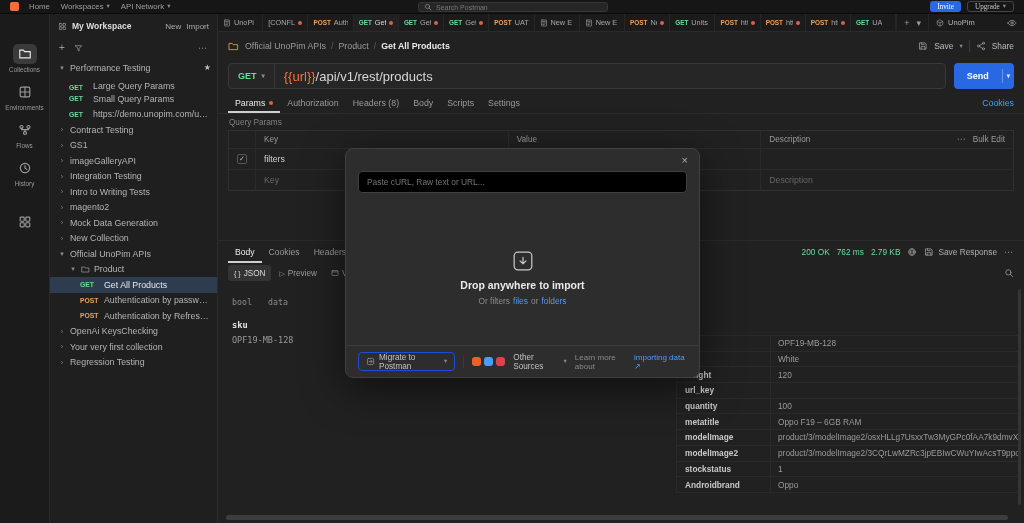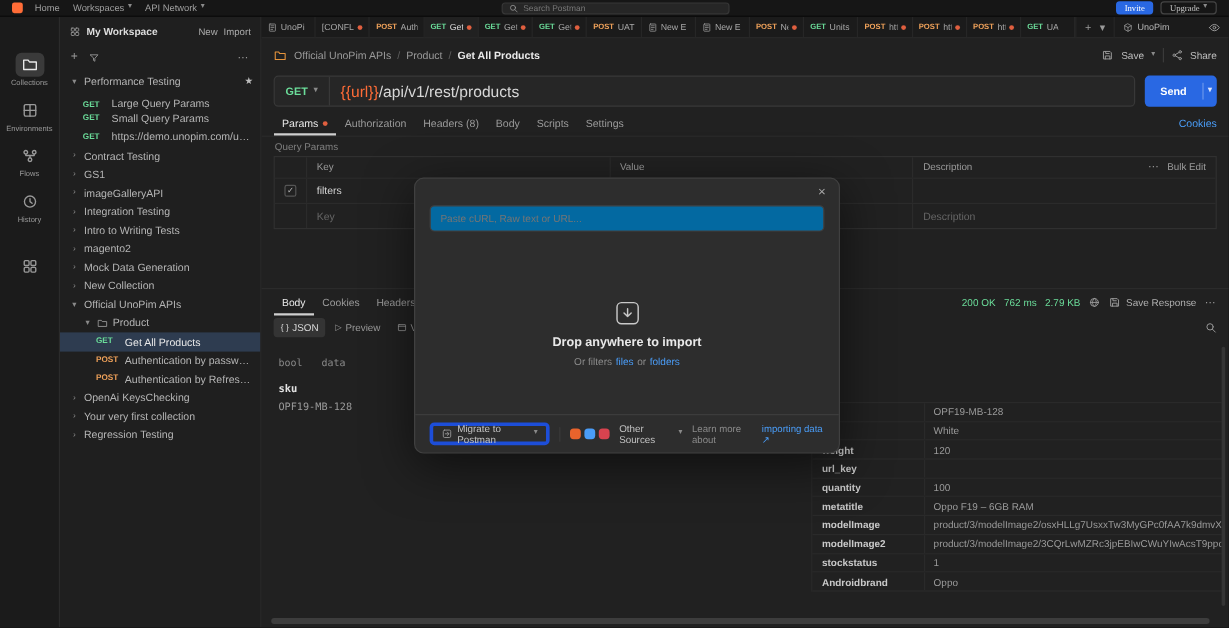--- a/index.html
+++ b/index.html
@@ -125,27 +125,27 @@
   .drow{display:grid;grid-template-columns:94px 1fr;height:15.7px;border-bottom:1px solid #2a2a2a;align-items:stretch;font-size:8.3px}
   .dkey{padding:0 8px;color:#c9c9c9;font-weight:bold;border-right:1px solid #2a2a2a;display:flex;align-items:center;overflow:hidden;white-space:nowrap}
   .dval{padding:0 7px;color:#9a9a9a;display:flex;align-items:center;overflow:hidden;white-space:nowrap}
   .vscroll{position:absolute;right:3px;top:6px;bottom:8px;width:3px;background:#353535;border-radius:2px;cursor:pointer}
   .hscroll{position:absolute;left:8px;right:8px;bottom:3px;height:5px;cursor:pointer}
   .hthumb{height:5px;border-radius:3px;background:#3d3d3d;width:99%}
 
   
   .modal{position:absolute;left:345px;top:148px;width:355px;height:230px;background:#2d2d2d;border:1px solid #404040;border-radius:8px;box-shadow:0 10px 40px rgba(0,0,0,.55);z-index:20;display:flex;flex-direction:column}
   .modal-close{position:absolute;top:6px;right:11px;color:#ababab;font-size:11px;line-height:1;cursor:pointer}
-  .modal-input{margin:22px 12px 0;height:22px;background:#0369a1;border:1px solid #404040;border-radius:4px;padding:0 8px;font-size:8.4px;color:#c5c5c5;font-family:inherit;outline:none}
+  .modal-input{margin:22px 12px 0;height:22px;background:#000000;border:1px solid #404040;border-radius:4px;padding:0 8px;font-size:8.4px;color:#c5c5c5;font-family:inherit;outline:none}
   .modal-input::placeholder{color:#757575}
   .dropzone{flex:1;display:flex;flex-direction:column;align-items:center;justify-content:center;gap:5px;padding-top:16px;cursor:pointer}
   .drop-title{font-size:10.5px;font-weight:bold;color:#e9e9e9}
   .drop-sub{font-size:8.4px;color:#8a8a8a;display:flex;gap:3px}
   .modal-footer{height:32px;border-top:1px solid #3c3c3c;display:flex;align-items:center;gap:8px;padding:0 12px;font-size:8.2px;color:#c2c2c2;flex:0 0 auto}
-  .migrate-btn{height:19px;border:3px solid #1d4ed8;border-radius:4px;display:flex;align-items:center;gap:4px;padding:0 7px;cursor:pointer}
+  .migrate-btn{height:19px;border:1px solid #1d4ed8;border-radius:4px;display:flex;align-items:center;gap:4px;padding:0 7px;cursor:pointer}
   .src-icons{display:flex;gap:3px;align-items:center}
   .srcdot{width:9px;height:9px;border-radius:3px;display:inline-block;cursor:pointer}
   .other-sources{display:flex;gap:4px;align-items:center;cursor:pointer}
   .learn{margin-left:auto;color:#8a8a8a;font-size:8px;display:flex;gap:3px;align-items:center}
 </style>
 </head>
 <body>
 
 <div class="screen">
 

